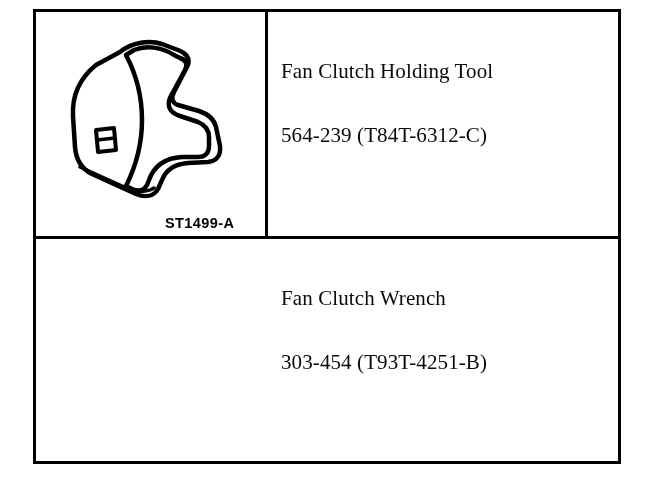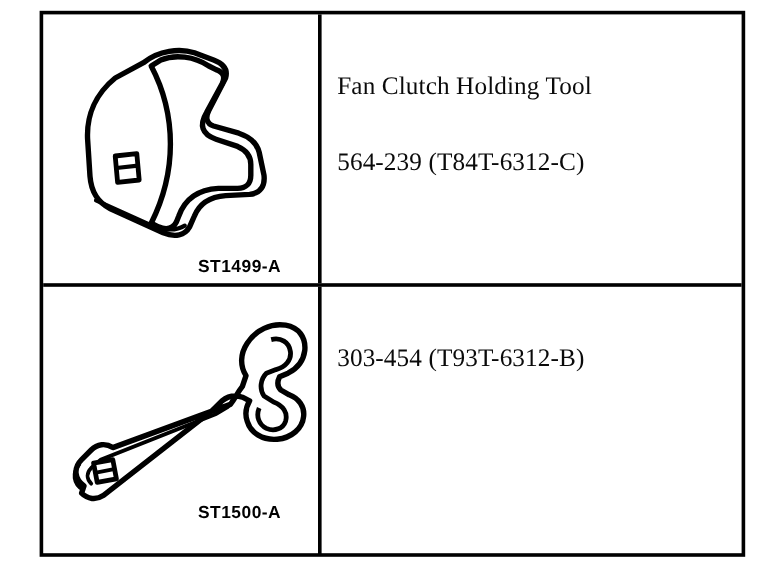--- a/index.html
+++ b/index.html
@@ -160,74 +160,21 @@
       </div>
 
       <div class="cell-description">
         <span class="desc-line">Fan Clutch Holding Tool</span>
         <span class="desc-line">564-239 (T84T-6312-C)</span>
       </div>
     </div>
 
     <div id="row-1" class="table-row">
 
-      <div class="cell-illustration">
-
-        <svg id="illus-svg-1" class="illus-svg" width="228" height="185" viewBox="0 0 228 185">
-
-          <path d="M 30 158
-                   C 22 152, 21 143, 28 136
-                   L 36 128
-                   C 41 123, 48 122, 54 126
-                   L 152 90
-                   C 156 85, 158 80, 162 75
-                   L 165 66
-                   C 160 58, 160 48, 166 39
-                   C 173 28, 186 22, 198 24
-                   C 209 26, 215 34, 214 45
-                   C 213 53, 208 60, 200 64
-                   L 193 67
-                   C 191 71, 191 75, 194 78
-                   L 201 82
-                   C 209 85, 214 92, 213 100
-                   C 212 110, 203 118, 191 119
-                   C 179 120, 169 114, 166 104
-                   C 164 98, 165 92, 168 87
-                   L 162 84
-                   C 156 82, 150 83, 145 87
-                   L 137 95
-                   L 46 166
-                   C 40 170, 33 169, 28 164
-                   Z" fill="#ffffff" stroke="#000000" stroke-width="4.5" stroke-linejoin="round"></path>
-
-          <path d="M 36 156
-                   C 32 152, 32 147, 36 143
-                   L 44 136
-                   L 140 98
-                   L 150 92" fill="none" stroke="#000000" stroke-width="3.2" stroke-linecap="round"></path>
-
-          <path d="M 186 36
-                   C 194 34, 201 38, 202 46
-                   C 203 53, 198 59, 190 61
-                   L 182 64
-                   C 177 69, 176 77, 180 83
-                   L 188 88
-                   C 196 91, 200 97, 198 104
-                   C 196 110, 189 113, 182 110
-                   C 176 107, 173 100, 176 93" fill="none" stroke="#000000" stroke-width="4" stroke-linejoin="round"></path>
-
-          <path d="M 26 140
-                   C 20 147, 21 156, 29 161" fill="none" stroke="#000000" stroke-width="3.2" stroke-linecap="round"></path>
-
-          <path d="M 38 139 L 54 136 L 57 152 L 41 155 Z" fill="#ffffff" stroke="#000000" stroke-width="4" stroke-linejoin="round"></path>
-          <path d="M 39 147 L 55 144" fill="none" stroke="#000000" stroke-width="3.2"></path>
-        </svg>
-
-        <span id="tool-code-1" class="tool-code">ST1500-A</span>
-      </div>
 
       <div class="cell-description">
-        <span class="desc-line">303-454 (T93T-6312-B)</span>
+        <span class="desc-line">Fan Clutch Wrench</span>
+        <span class="desc-line">303-454 (T93T-4251-B)</span>
       </div>
     </div>
 
   </div>
 </div>
 
 </body></html>

